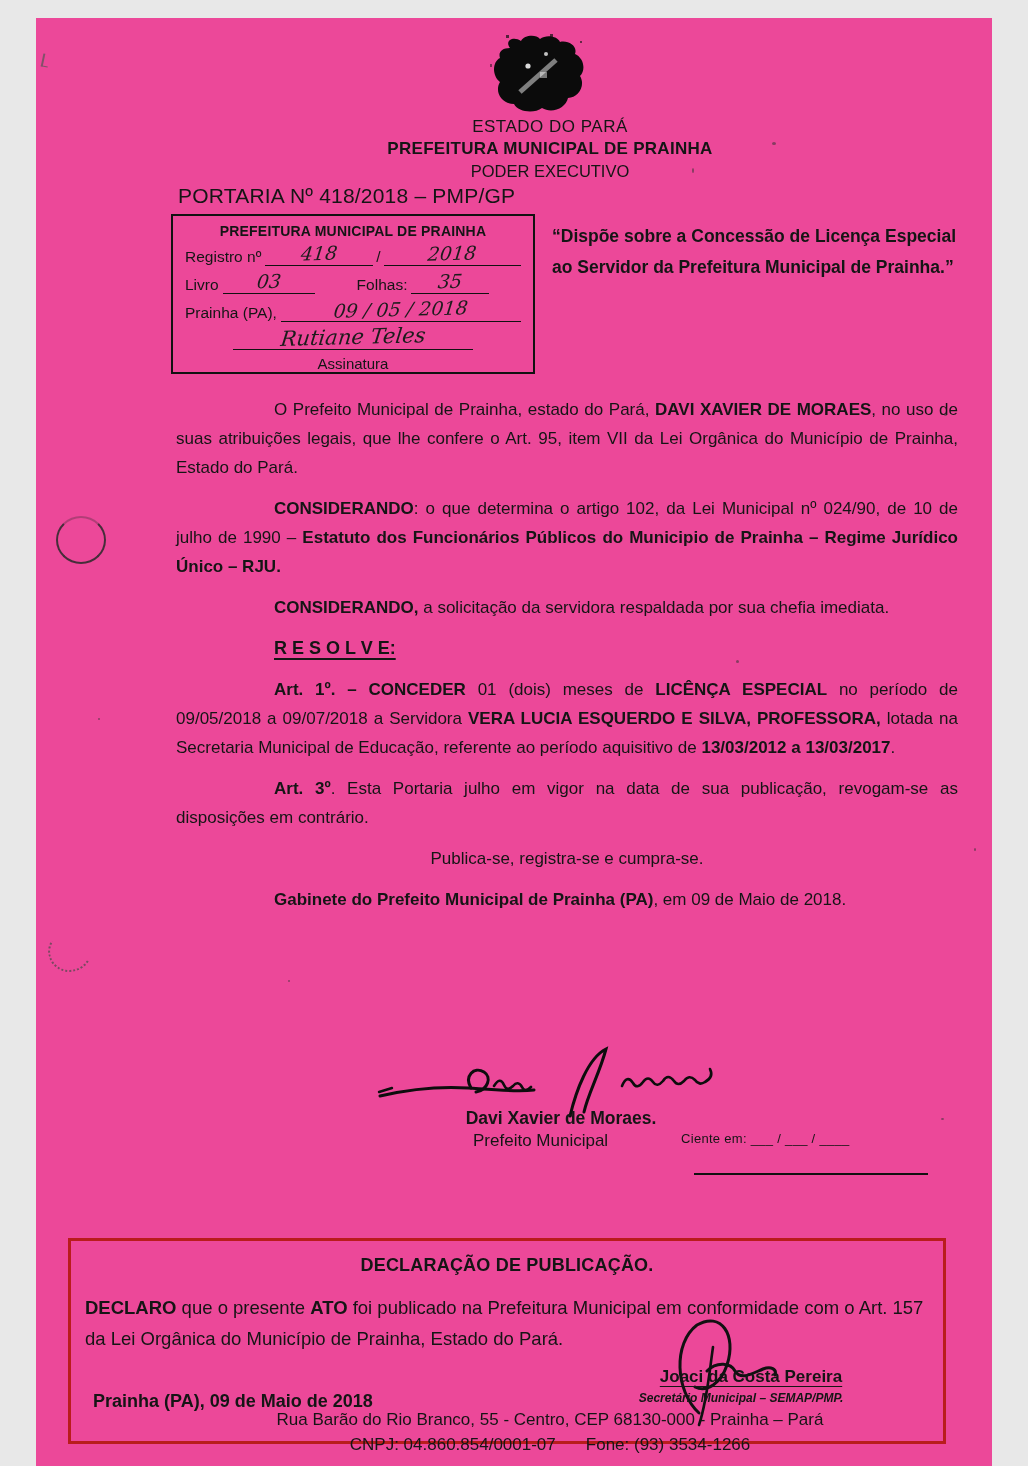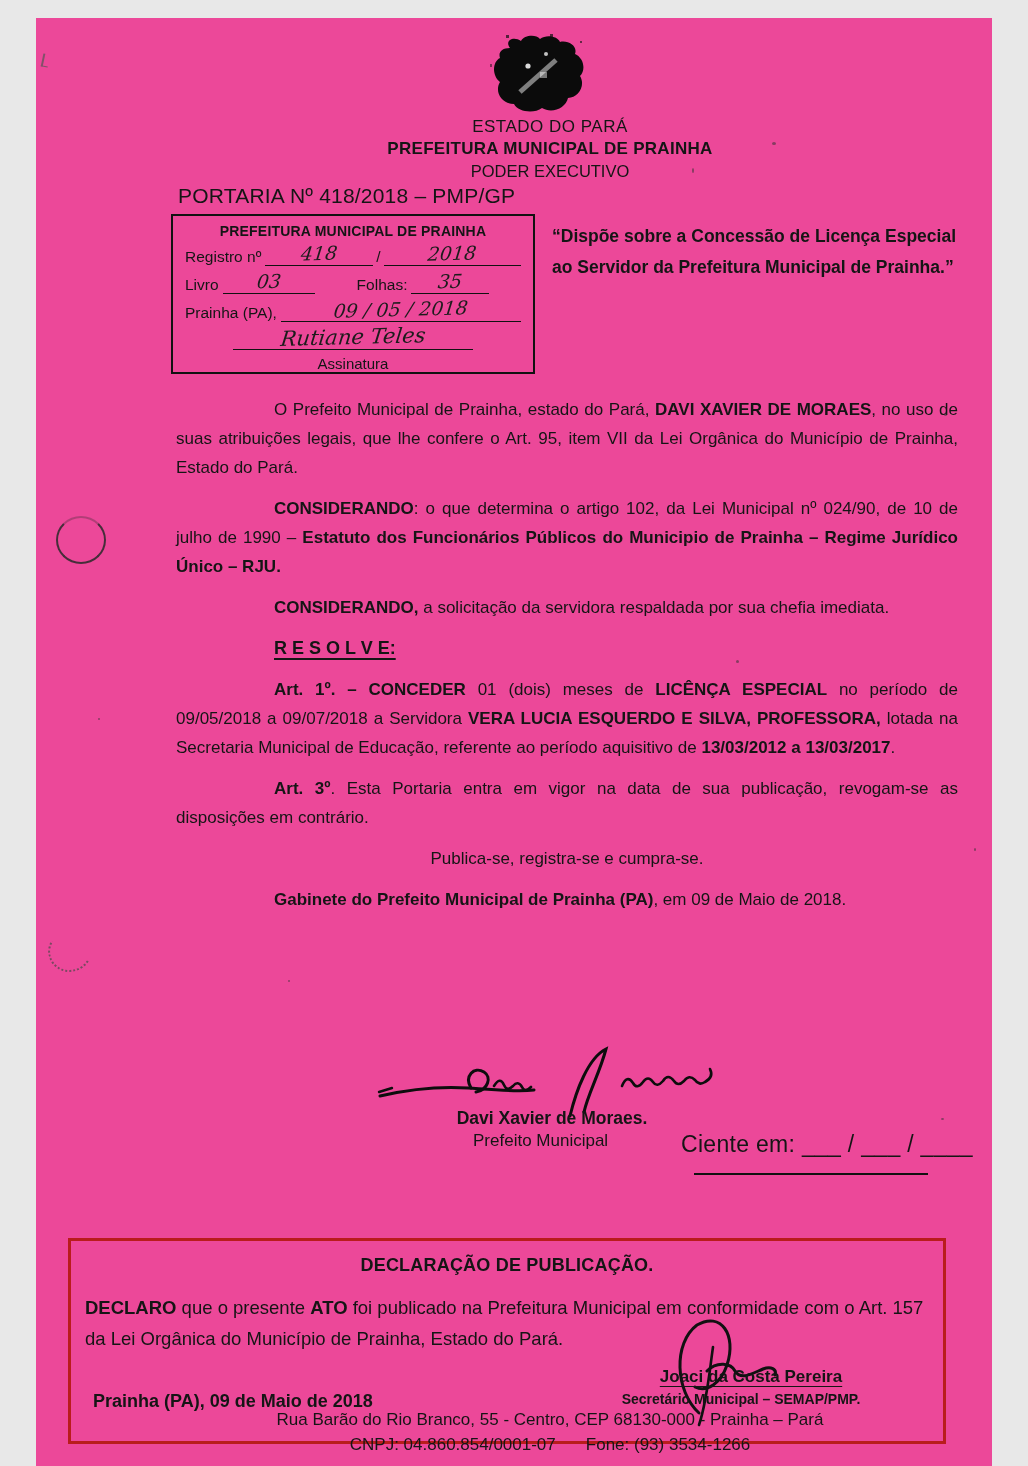--- a/index.html
+++ b/index.html
@@ -36,35 +36,35 @@
   }
   
   .flow{position:absolute;left:140px;top:377px;width:782px;font-size:17px;line-height:29px;}
   .para{margin:0 0 12px 0;text-align:justify;text-indent:98px;}
   .para b{font-weight:bold;}
   .resolve{margin:0 0 12px 0;text-indent:98px;font-size:18px;font-weight:bold;}
   .resolve span{text-decoration:underline;text-underline-offset:4px;text-decoration-thickness:2px;}
   .centerline{margin:2px 0 12px 0;text-align:center;text-indent:0;}
   
   .sig-davi{position:absolute;left:340px;top:1028px;width:370px;height:76px;}
-  .sig-name{position:absolute;left:336px;top:1090px;width:360px;text-align:center;font-size:17.5px;font-weight:bold;}
+  .sig-name{position:absolute;left:345px;top:1090px;width:360px;text-align:center;font-size:17.5px;font-weight:bold;}
   .sig-role{position:absolute;left:437px;top:1113px;font-size:17px;}
-  .ciente{position:absolute;left:645px;top:1113px;font-size:23px;letter-spacing:.3px;}
+  .ciente{position:absolute;left:645px;top:1113px;font-size:13px;letter-spacing:.3px;}
   .ciente-line{position:absolute;left:658px;top:1155px;width:234px;height:2px;background:#111;}
   
   .decl{
     position:absolute;left:32px;top:1220px;width:878px;height:206px;
     border:3px solid #b91c1c;box-sizing:border-box;
   }
   .decl-title{margin-top:14px;text-align:center;font-size:18px;font-weight:bold;letter-spacing:.2px;}
   .decl-body{margin:16px 18px 0 14px;font-size:18.5px;line-height:31px;text-align:left;}
   .sig-joaci{position:absolute;left:566px;top:72px;width:160px;height:118px;}
   .decl-signer{position:absolute;left:480px;top:126px;width:400px;text-align:center;
     font-size:17px;font-weight:bold;text-decoration:underline;text-underline-offset:4px;}
-  .decl-signer-role{position:absolute;left:440px;top:150px;width:460px;text-align:center;font-size:14px;font-weight:bold;}
+  .decl-signer-role{position:absolute;left:440px;top:150px;width:460px;text-align:center;font-size:12px;font-weight:bold;font-style:italic;}
   .decl-date{position:absolute;left:22px;top:150px;font-size:18px;font-weight:bold;}
   
   .footer{position:absolute;left:0;top:1392px;width:1028px;text-align:center;font-size:17px;}
   .footer-row2{display:flex;justify-content:center;gap:30px;margin-top:5px;}
   
   .hole1{position:absolute;left:20px;top:498px;width:46px;height:44px;border:2.5px solid #2a2a2a;
     border-radius:50%;border-top-color:rgba(40,40,40,.35);opacity:.85;}
   .hole2{position:absolute;left:12px;top:912px;width:40px;height:38px;border:2px dotted #4a4a4a;
     border-radius:50%;border-top-color:transparent;border-right-color:transparent;opacity:.7;transform:rotate(-15deg);}
   .speck{position:absolute;background:#333;border-radius:50%;opacity:.55;}
@@ -121,21 +121,21 @@
   </div>
 
   <div class="epigraph">“Dispõe sobre a Concessão de Licença Especial ao Servidor da Prefeitura Municipal de Prainha.”</div>
 
   <div class="flow">
     <p class="para"><span>O Prefeito Municipal de Prainha, estado do Pará, </span><b>DAVI XAVIER DE MORAES</b><span>, no uso de suas atribuições legais, que lhe confere o Art. 95, item VII da Lei Orgânica do Município de Prainha, Estado do Pará.</span></p>
     <p class="para"><b>CONSIDERANDO</b><span>: o que determina o artigo 102, da Lei Municipal nº 024/90, de 10 de julho de 1990 – </span><b>Estatuto dos Funcionários Públicos do Municipio de Prainha – Regime Jurídico Único – RJU.</b></p>
     <p class="para"><b>CONSIDERANDO,</b><span> a solicitação da servidora respaldada por sua chefia imediata.</span></p>
     <p class="resolve"><span>R E S O L V E:</span></p>
     <p class="para"><b>Art. 1º. – CONCEDER</b><span> 01 (dois) meses de </span><b>LICÊNÇA ESPECIAL</b><span> no período de 09/05/2018 a 09/07/2018 a Servidora </span><b>VERA LUCIA ESQUERDO E SILVA, PROFESSORA,</b><span> lotada na Secretaria Municipal de Educação, referente ao período aquisitivo de </span><b>13/03/2012 a 13/03/2017</b><span>.</span></p>
-    <p class="para"><b>Art. 3º</b><span>. Esta Portaria entra em vigor na data de sua publicação, revogam-se as disposições em contrário.</span></p>
+    <p class="para"><b>Art. 3º</b><span>. Esta Portaria julho em vigor na data de sua publicação, revogam-se as disposições em contrário.</span></p>
     <p class="para centerline">Publica-se, registra-se e cumpra-se.</p>
     <p class="para"><b>Gabinete do Prefeito Municipal de Prainha (PA)</b><span>, em 09 de Maio de 2018.</span></p>
   </div>
 
   <svg class="sig-davi" viewBox="0 0 370 76" fill="none" stroke="#0d0d0d" stroke-width="3" stroke-linecap="round">
     <path d="M4 50 C30 44 60 40 92 42 C120 44 140 46 158 44"></path>
     <path d="M3 46 l13 -4" stroke-width="2.4"></path>
     <path d="M95 42 C88 30 98 20 108 26 C116 31 112 44 100 46"></path>
     <path d="M118 40 q6 -10 10 -1 q3 7 9 1 q5 -6 9 1 q3 6 9 0" stroke-width="2.6"></path>
     <path d="M194 70 C200 45 212 12 230 3 C224 26 212 48 208 66"></path>

